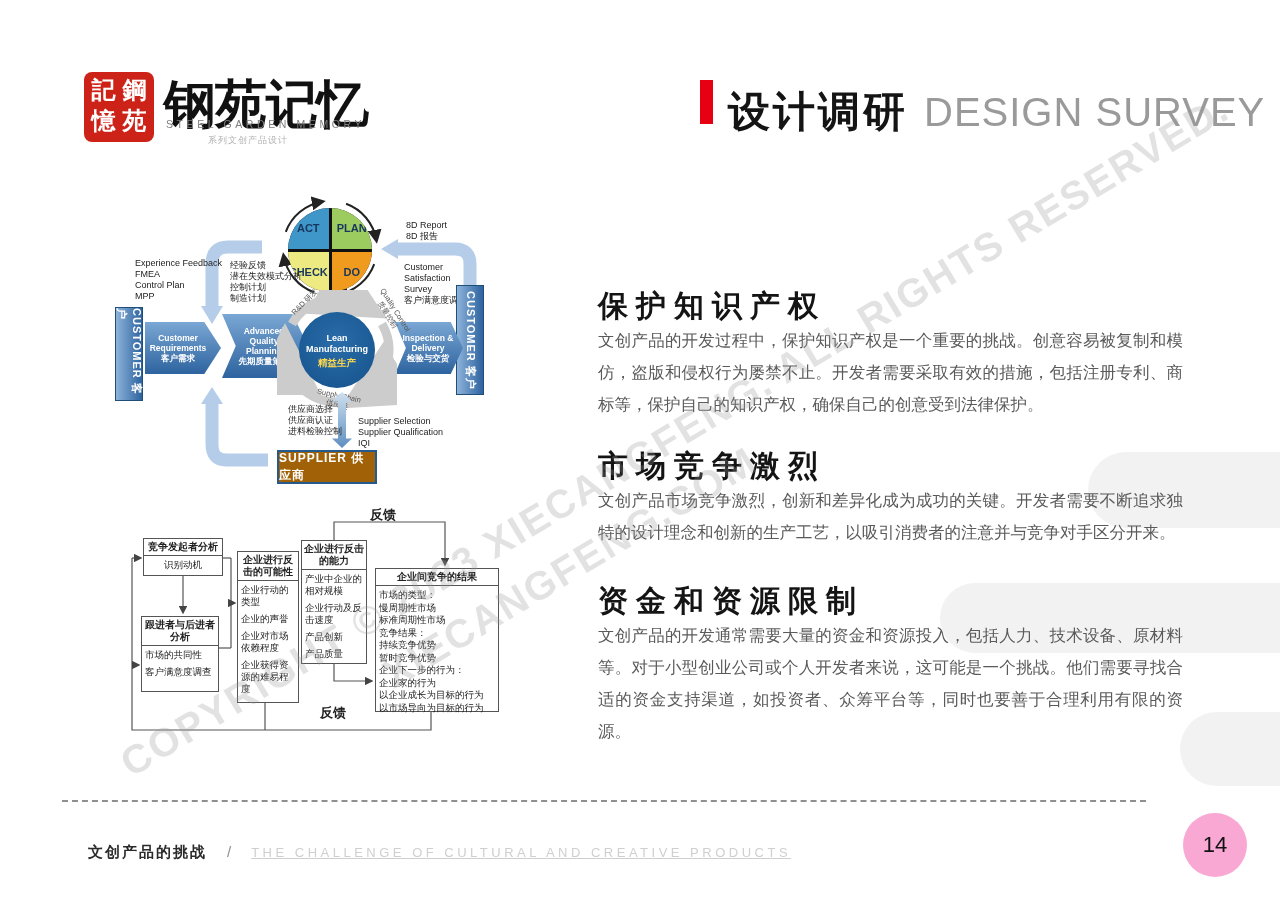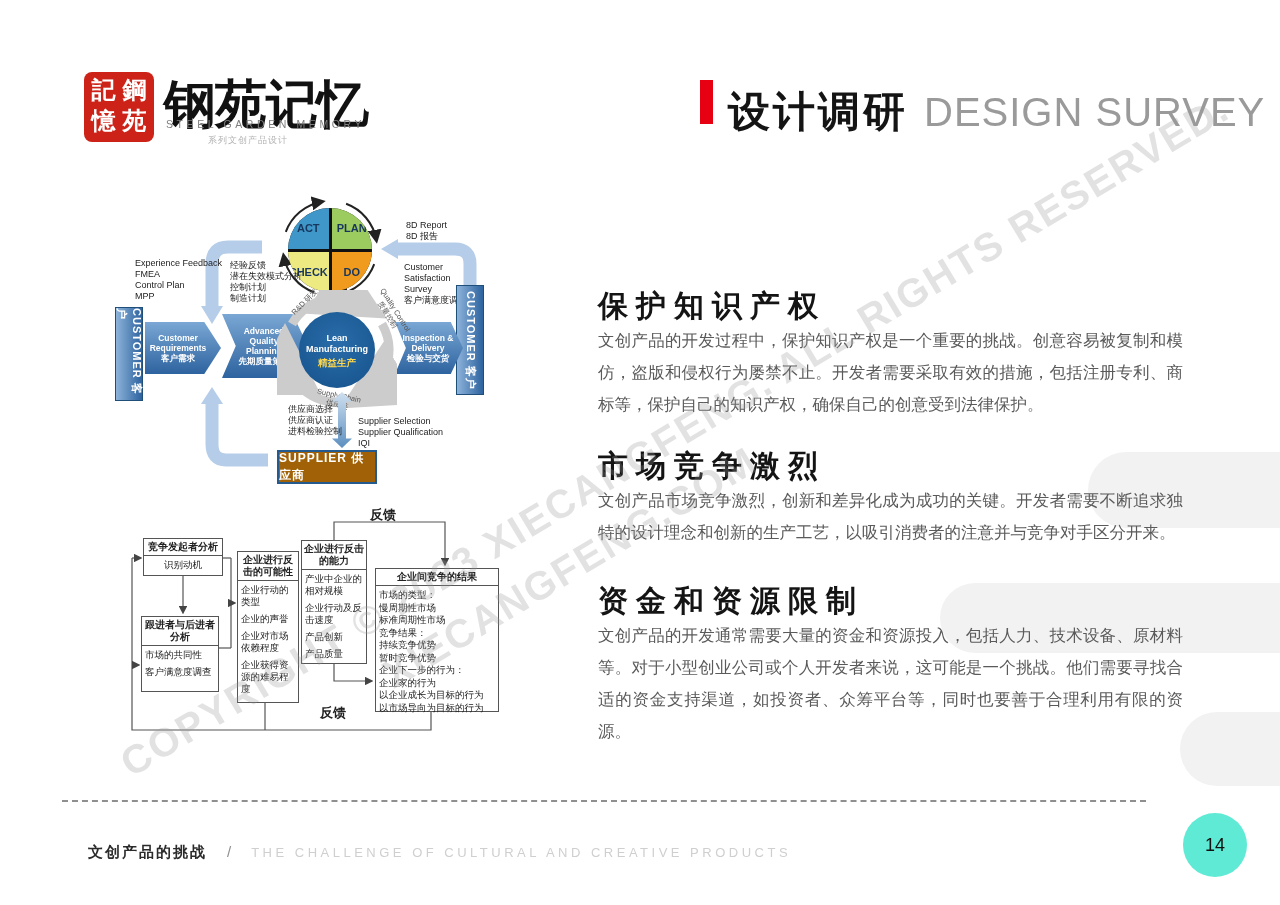--- a/index.html
+++ b/index.html
@@ -76,23 +76,23 @@
 
   
   .sec-h{left:598px;font-size:30px;font-weight:bold;color:#141414;letter-spacing:8px;z-index:2;}
   .sec-b{left:598px;width:585px;font-size:16.5px;line-height:32px;color:#5a5a5a;text-align:justify;z-index:2;}
 
   
   .dash{left:62px;top:800px;width:1084px;border-top:2px dashed #8f8f8f;z-index:2;}
   .foot{left:88px;top:843px;display:flex;align-items:baseline;gap:20px;z-index:2;}
   .foot-cn{font-size:15px;font-weight:bold;color:#2b2b2b;letter-spacing:2px;}
   .foot-sep{font-size:15px;color:#8f8f8f;}
-  .foot-en{font-size:13px;color:#cfcfcf;letter-spacing:3.5px;}
-  .pagenum{left:1183px;top:813px;width:64px;height:64px;border-radius:50%;background:#5eead4;
-        display:flex;align-items:center;justify-content:center;font-size:18px;color:#111;z-index:2;}
+  .foot-en{font-size:13px;color:#cfcfcf;letter-spacing:3.5px;text-decoration:underline;}
+  .pagenum{left:1183px;top:813px;width:64px;height:64px;border-radius:50%;background:#f9a8d4;
+        display:flex;align-items:center;justify-content:center;font-size:22px;color:#111;z-index:2;}
 </style>
 </head>
 <body>
 
 <div class="page">
 
   <div class="bgshape shapeA"></div>
   <div class="bgshape shapeB"></div>
   <div class="bgshape shapeC"></div>
 

